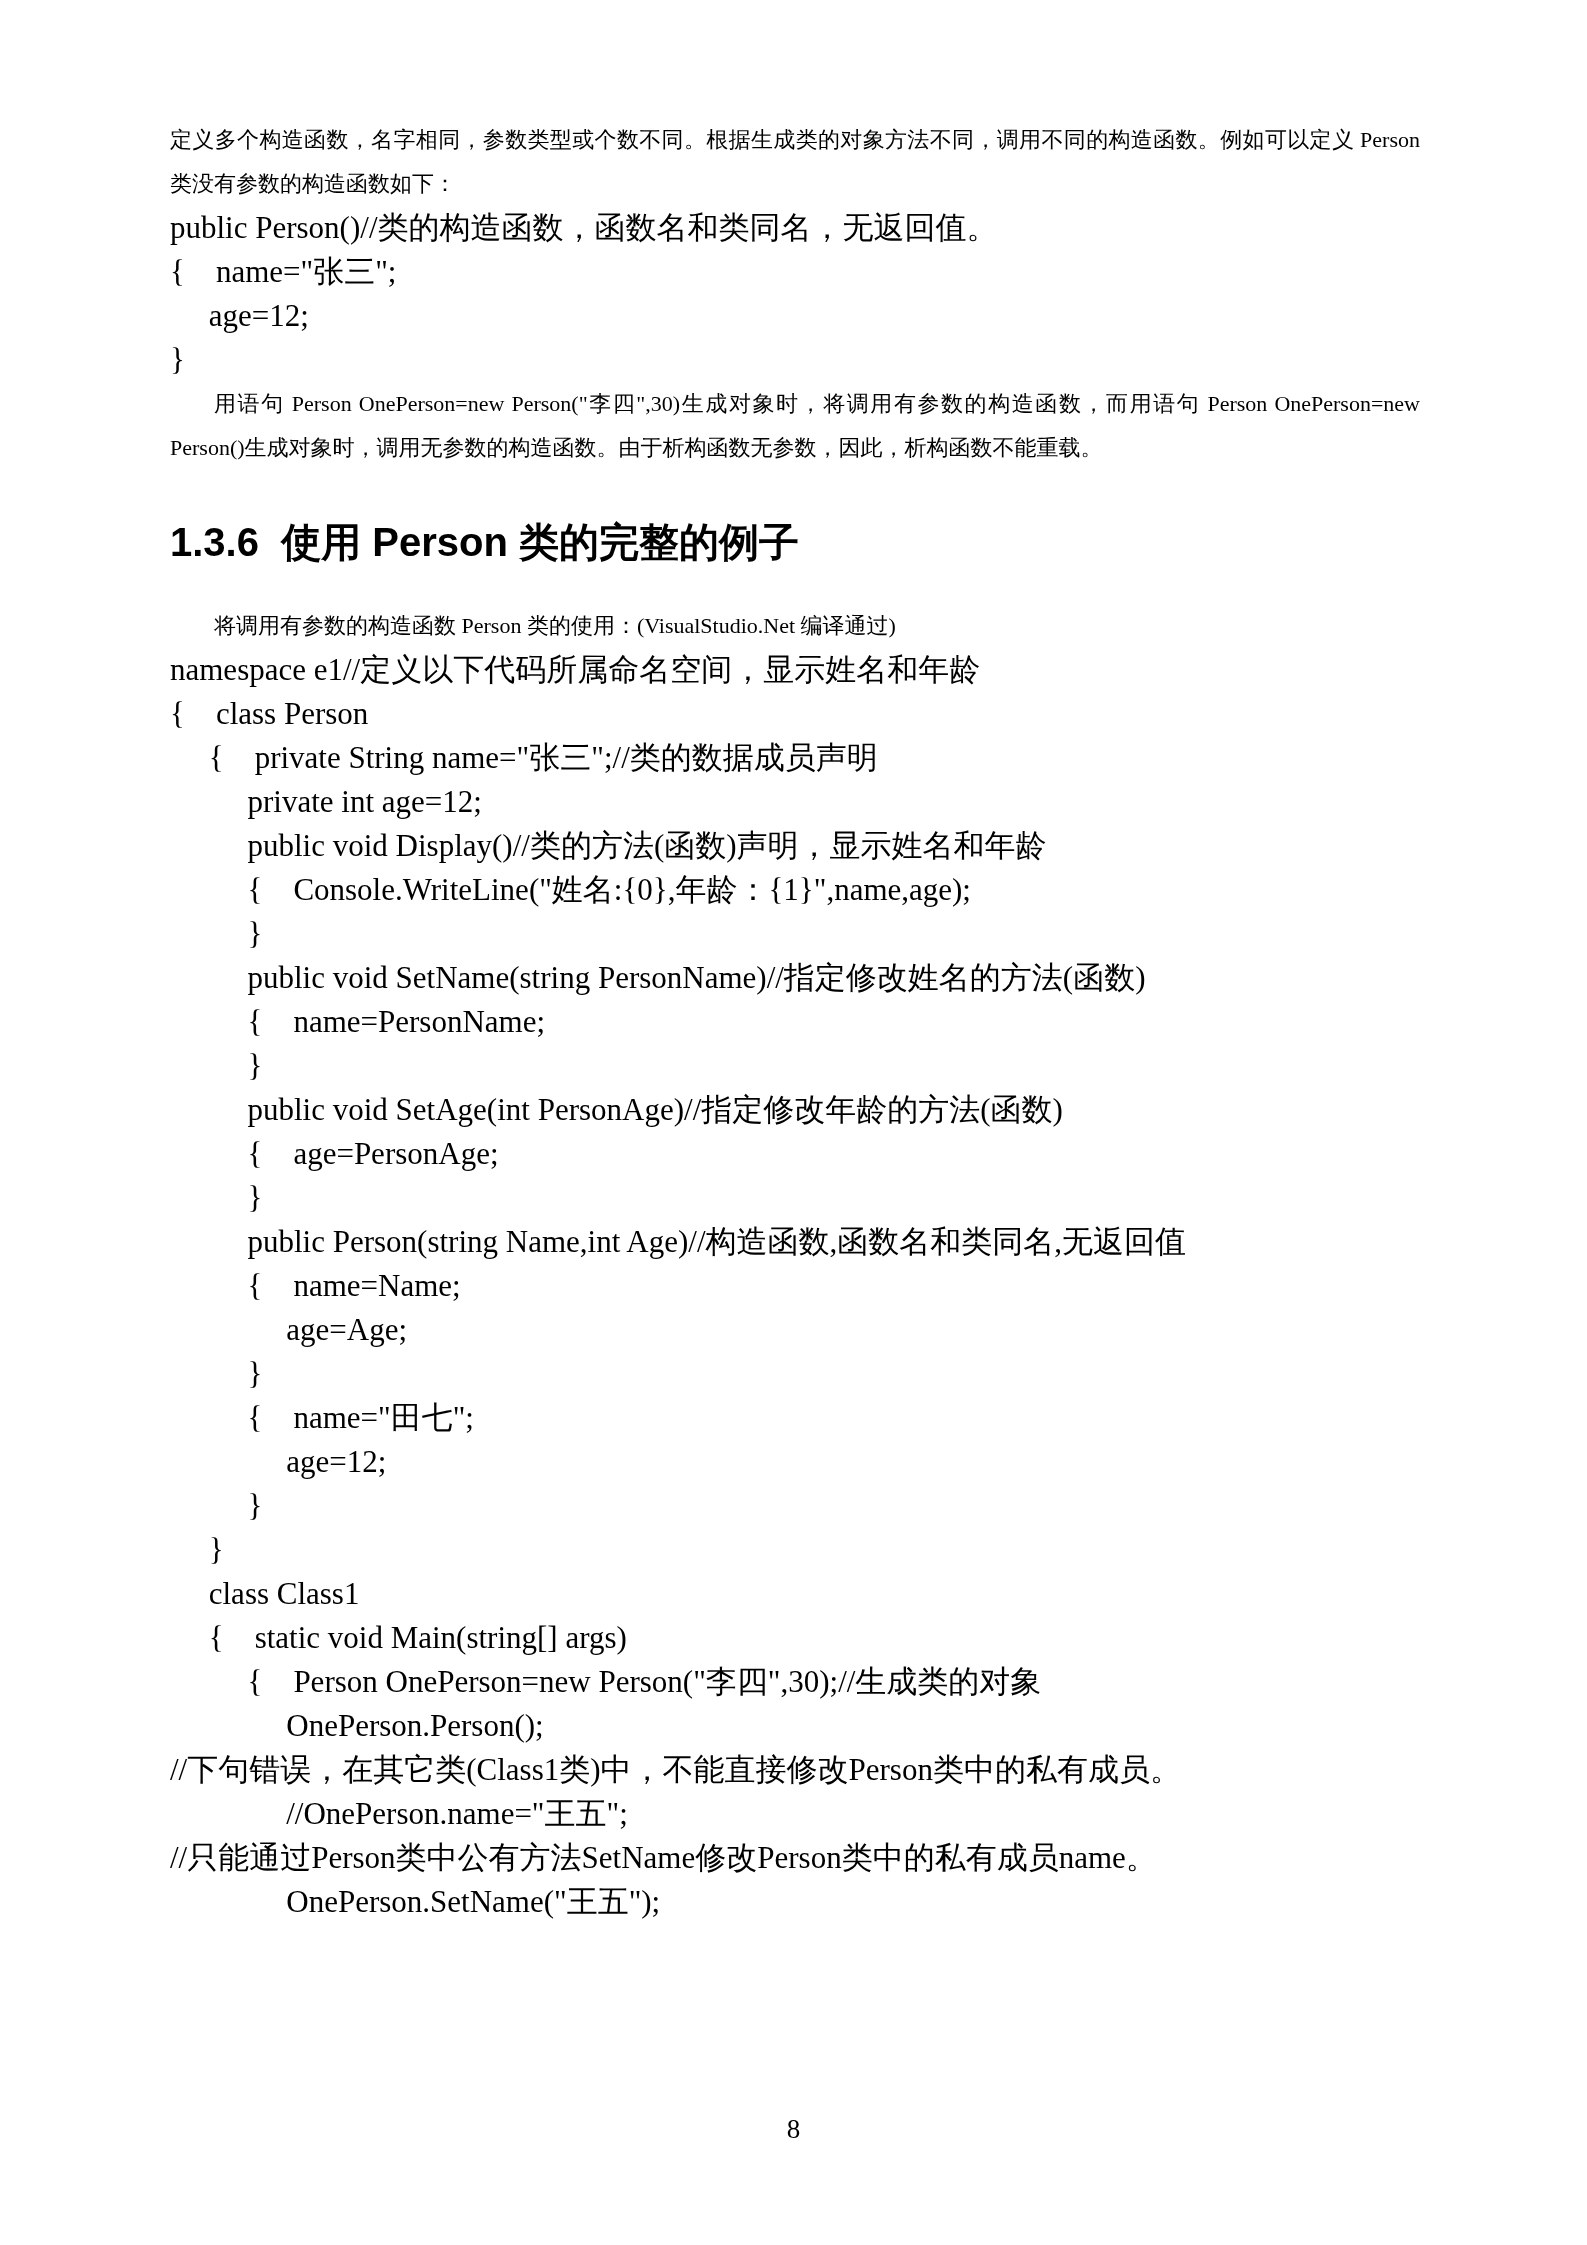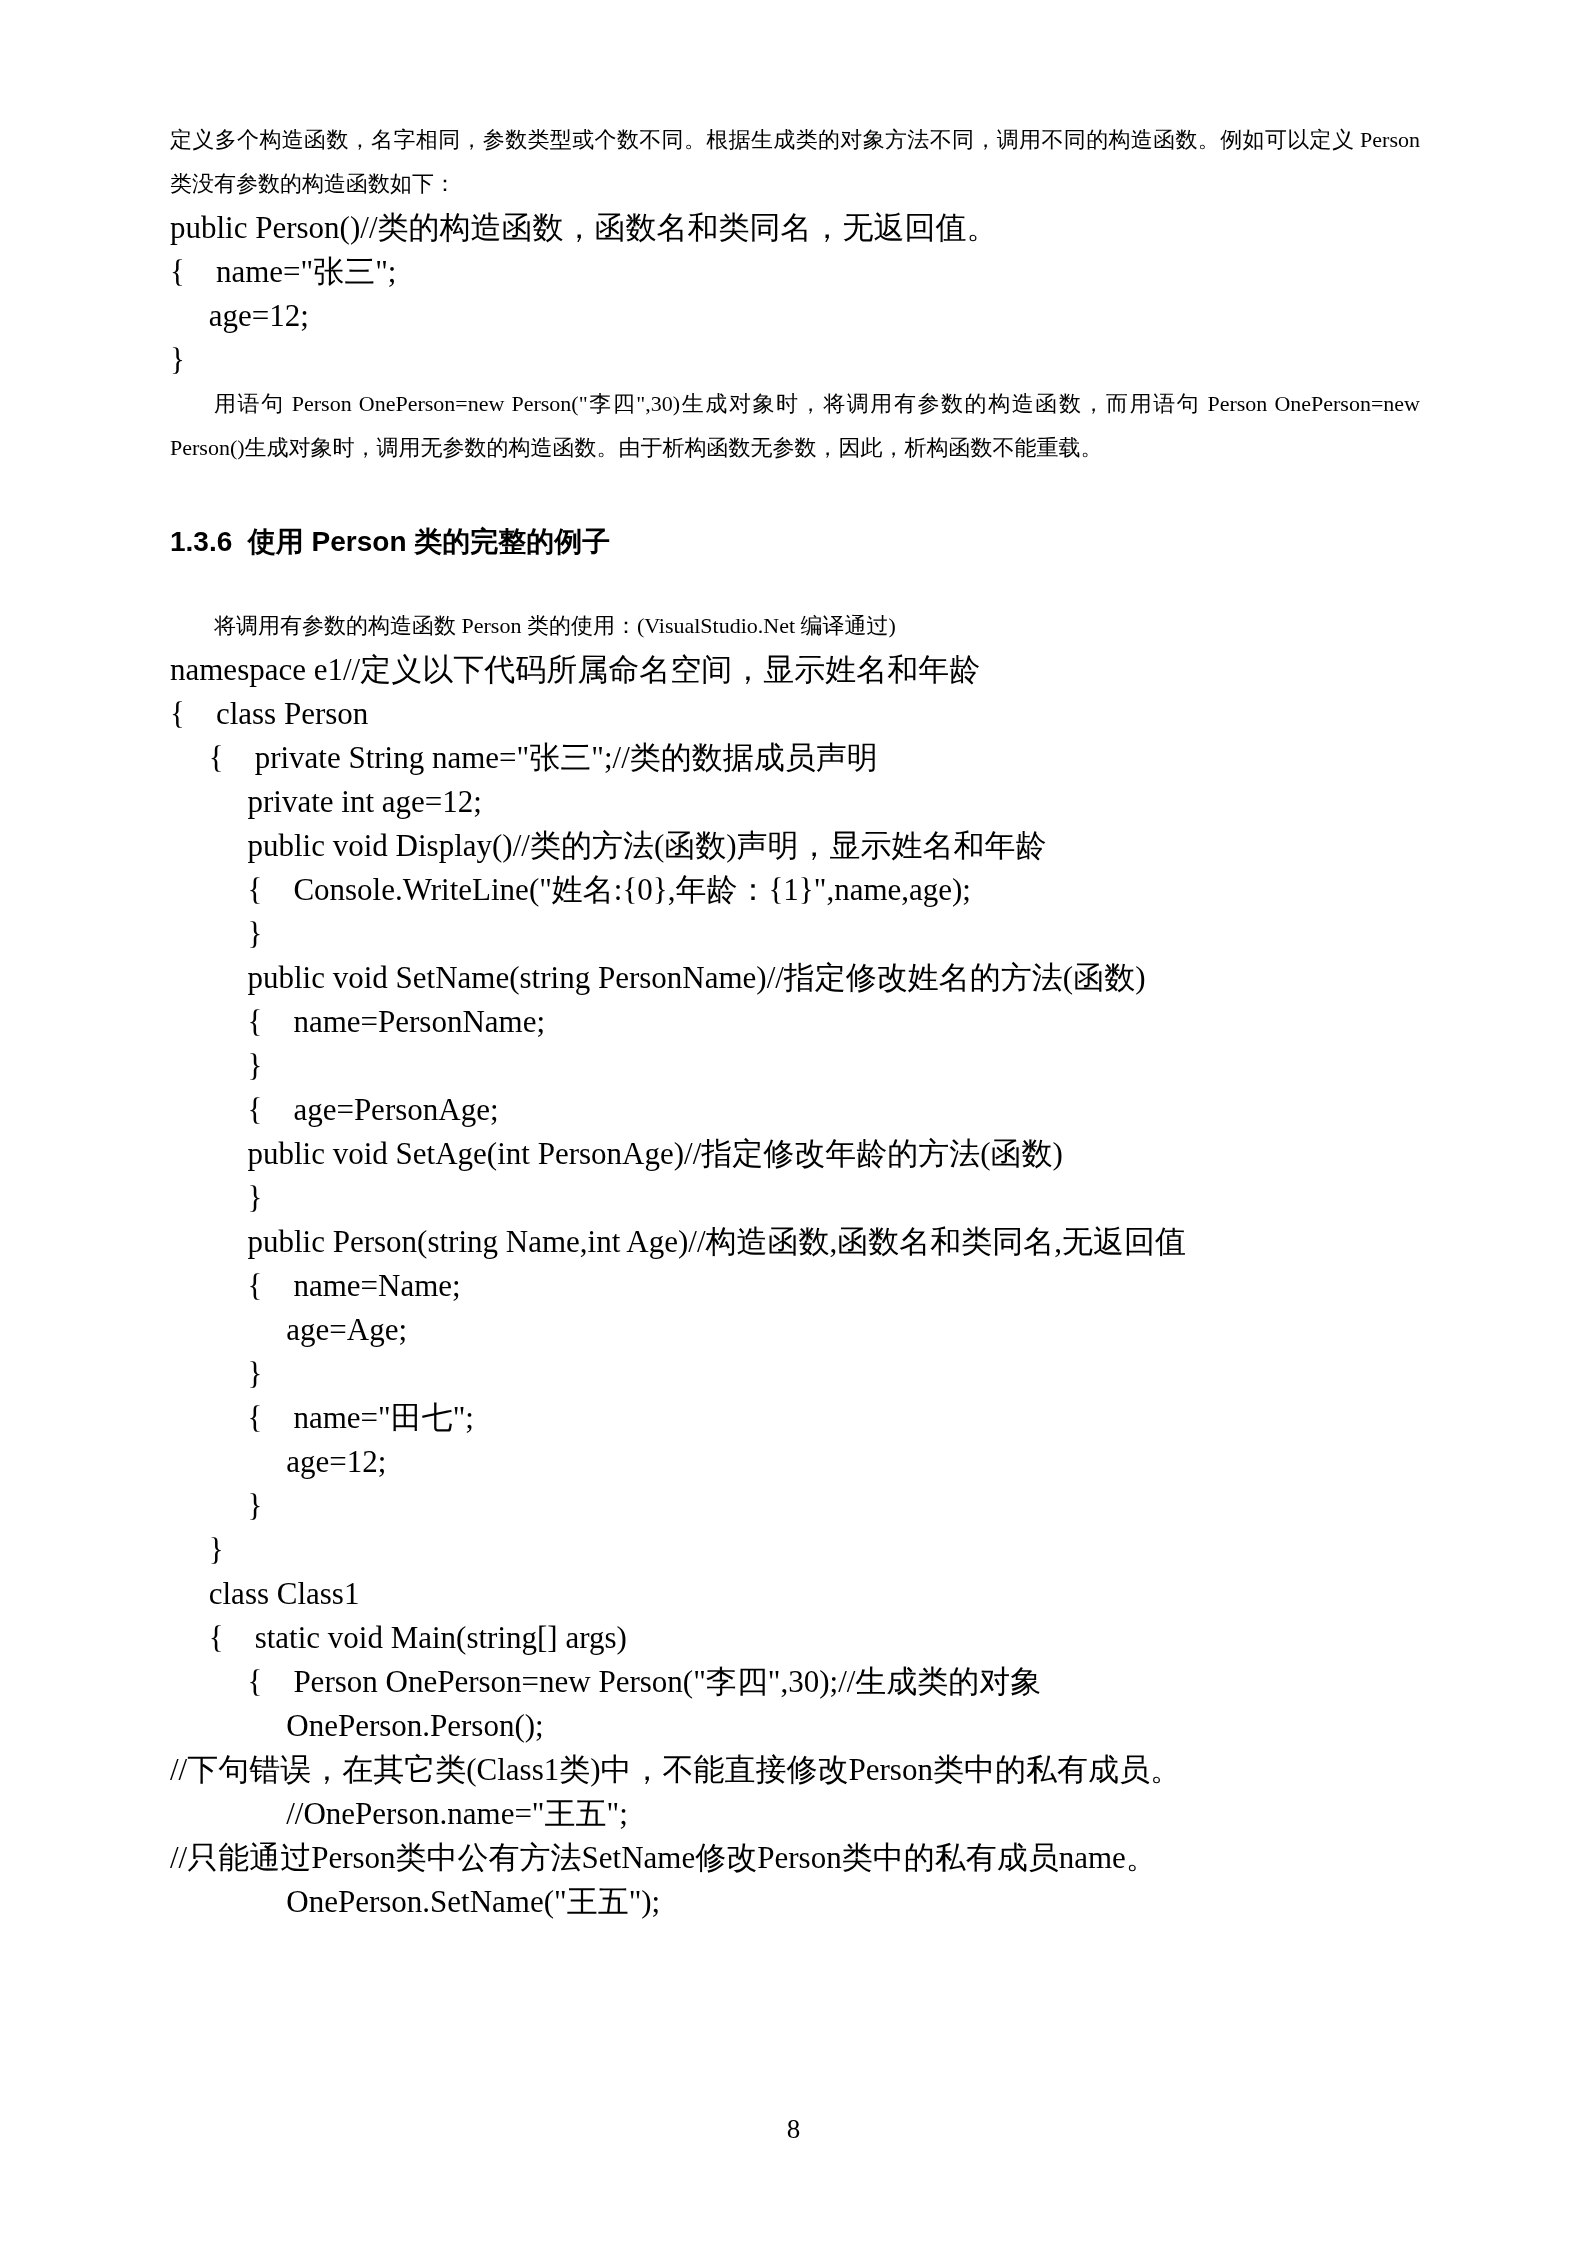--- a/index.html
+++ b/index.html
@@ -36,21 +36,21 @@
   }
   .codeline {
     font-size: 31px;
     line-height: 44px;
     white-space: pre;
     margin: 0;
   }
   .section-heading {
     font-family: "Liberation Sans", "DejaVu Sans", sans-serif;
     font-weight: 700;
-    font-size: 28px;
+    font-size: 40px;
     line-height: 52px;
     margin: 46px 0 36px 0;
     white-space: pre;
     color: #000000;
   }
   .page-number {
     position: absolute;
     left: 0;
     width: 100%;
     bottom: 100px;
@@ -83,22 +83,22 @@
     <div class="codeline">namespace e1//定义以下代码所属命名空间，显示姓名和年龄</div>
     <div class="codeline">{    class Person</div>
     <div class="codeline">     {    private String name="张三";//类的数据成员声明</div>
     <div class="codeline">          private int age=12;</div>
     <div class="codeline">          public void Display()//类的方法(函数)声明，显示姓名和年龄</div>
     <div class="codeline">          {    Console.WriteLine("姓名:{0},年龄：{1}",name,age);</div>
     <div class="codeline">          }</div>
     <div class="codeline">          public void SetName(string PersonName)//指定修改姓名的方法(函数)</div>
     <div class="codeline">          {    name=PersonName;</div>
     <div class="codeline">          }</div>
+    <div class="codeline">          public void SetAge(int PersonAge)//指定修改年龄的方法(函数)</div>
     <div class="codeline">          {    age=PersonAge;</div>
-    <div class="codeline">          public void SetAge(int PersonAge)//指定修改年龄的方法(函数)</div>
     <div class="codeline">          }</div>
     <div class="codeline">          public Person(string Name,int Age)//构造函数,函数名和类同名,无返回值</div>
     <div class="codeline">          {    name=Name;</div>
     <div class="codeline">               age=Age;</div>
     <div class="codeline">          }</div>
     <div class="codeline">          {    name="田七";</div>
     <div class="codeline">               age=12;</div>
     <div class="codeline">          }</div>
     <div class="codeline">     }</div>
     <div class="codeline">     class Class1</div>

